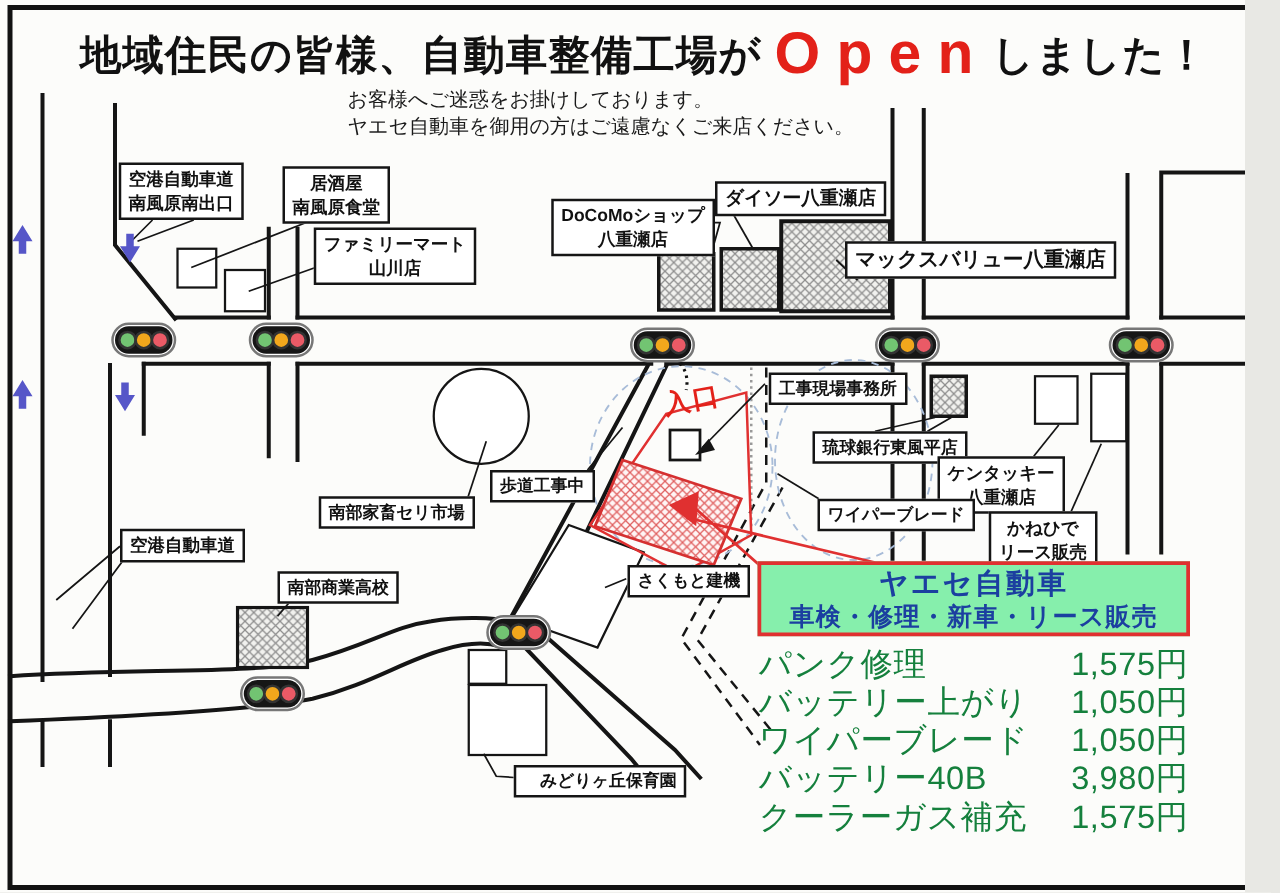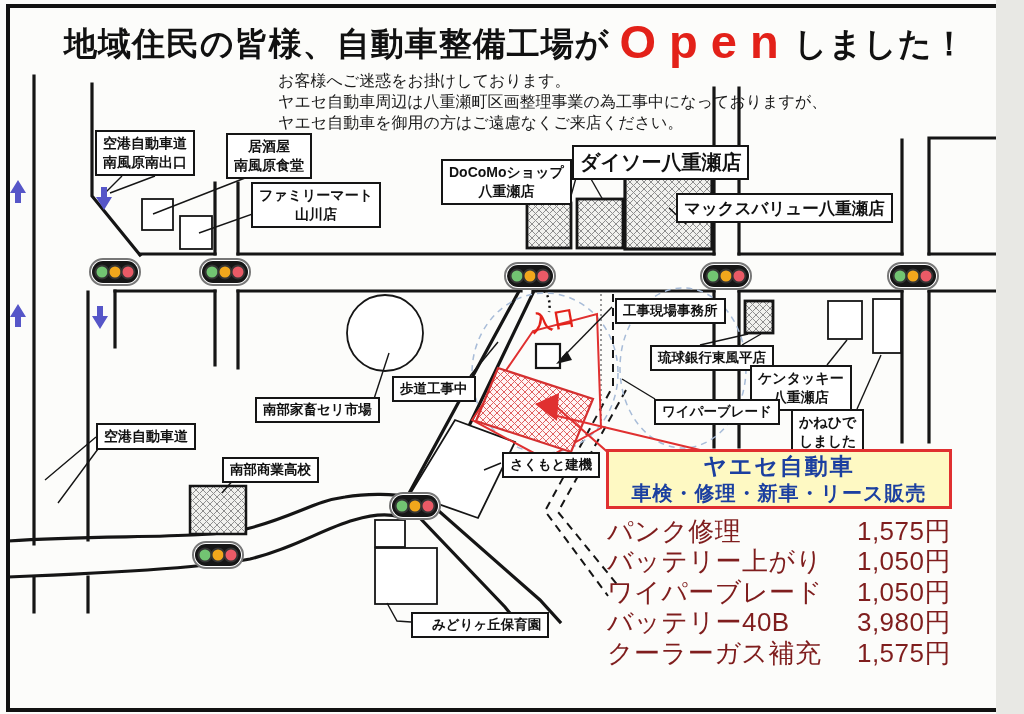--- a/index.html
+++ b/index.html
@@ -16,30 +16,30 @@
   .title .open{color:#e32119;font-size:47px;font-weight:900;letter-spacing:13px;
     margin:0 2px 0 10px;vertical-align:-3px;}
   .notice{position:absolute;left:278px;top:70px;font-size:16px;font-weight:500;
     line-height:1.32;color:#1a1a1a;}
   .ml{position:absolute;background:#fff;border:2px solid #151515;
     font-size:13.5px;font-weight:700;line-height:1.35;padding:2px 6px;
     text-align:center;white-space:pre-line;color:#111;}
   .entrance{position:absolute;left:531px;top:306px;color:#e32119;
     font-size:21px;font-weight:900;transform:rotate(-10deg);letter-spacing:2px;}
   .shopbox{position:absolute;left:606px;top:449px;width:346px;height:60px;
-    border:3px solid #e03030;background:#fef9c3;box-sizing:border-box;
+    border:3px solid #e03030;background:#86efac;box-sizing:border-box;
     display:flex;flex-direction:column;justify-content:center;align-items:center;}
   .shopbox .l1{display:flex;align-items:baseline;gap:10px;}
   .shopbox .name{color:#1b3fa0;font-size:23px;font-weight:900;letter-spacing:2px;}
   .shopbox .tel{color:#e32119;font-size:24px;font-weight:900;}
   .shopbox .telicon{font-size:20px;margin-right:2px;}
   .shopbox .l2{color:#1b3fa0;font-size:20px;font-weight:900;letter-spacing:1px;margin-top:-2px;}
   .prices{position:absolute;left:607px;top:516px;width:344px;}
   .prow{display:flex;justify-content:space-between;font-size:26px;font-weight:500;
-    letter-spacing:0.5px;line-height:1.17;color:#7f1d1d;}
+    letter-spacing:0.5px;line-height:1.17;color:#15803d;}
 </style>
 </head>
 <body>
 
 <div id="flyer">
 
   <svg id="mapsvg" width="1024" height="714" viewBox="0 0 1024 714">
     <defs>
       <pattern id="hatchG" width="7" height="7" patternUnits="userSpaceOnUse">
         <rect width="7" height="7" fill="#f1f1ee"></rect>
@@ -149,40 +149,39 @@
       <use href="#barrow" transform="translate(100,317) rotate(180)"></use>
     </g>
   </svg>
 
   <div class="title">
     <span>地域住民の皆様、自動車整備工場が</span><span class="open">Open</span><span>しました！</span>
   </div>
 
   <div class="notice">
     <div>お客様へご迷惑をお掛けしております。</div>
-    <div>ヤエセ自動車周辺は八重瀬町区画整理事業の為工事中になっておりますが、</div>
     <div>ヤエセ自動車を御用の方はご遠慮なくご来店ください。</div>
   </div>
 
   <div class="ml" style="left:95px;top:130px;font-size:14px;">空港自動車道
 南風原南出口</div>
   <div class="ml" style="left:226px;top:133px;font-size:14px;">居酒屋
 南風原食堂</div>
   <div class="ml" style="left:251px;top:182px;font-size:14px;">ファミリーマート
 山川店</div>
   <div class="ml" style="left:441px;top:159px;font-size:14px;">DoCoMoショップ
 八重瀬店</div>
-  <div class="ml" style="left:572px;top:145px;font-size:20px;">ダイソー八重瀬店</div>
+  <div class="ml" style="left:572px;top:145px;font-size:15px;">ダイソー八重瀬店</div>
   <div class="ml" style="left:676px;top:193px;font-size:16.5px;">マックスバリュー八重瀬店</div>
   <div class="ml" style="left:615px;top:298px;">工事現場事務所</div>
   <div class="ml" style="left:650px;top:345px;">琉球銀行東風平店</div>
   <div class="ml" style="left:750px;top:365px;font-size:14px;">ケンタッキー
 八重瀬店</div>
   <div class="ml" style="left:791px;top:409px;font-size:14px;">かねひで
-しました</div>
+リース販売</div>
   <div class="ml" style="left:654px;top:399px;">ワイパーブレード</div>
   <div class="ml" style="left:392px;top:376px;">歩道工事中</div>
   <div class="ml" style="left:255px;top:397px;">南部家畜セリ市場</div>
   <div class="ml" style="left:96px;top:423px;font-size:14px;">空港自動車道</div>
   <div class="ml" style="left:222px;top:457px;">南部商業高校</div>
   <div class="ml" style="left:502px;top:452px;">さくもと建機</div>
   <div class="ml" style="left:411px;top:612px;padding-left:19px;">みどりヶ丘保育園</div>
 
   <div class="entrance">入口</div>
 

